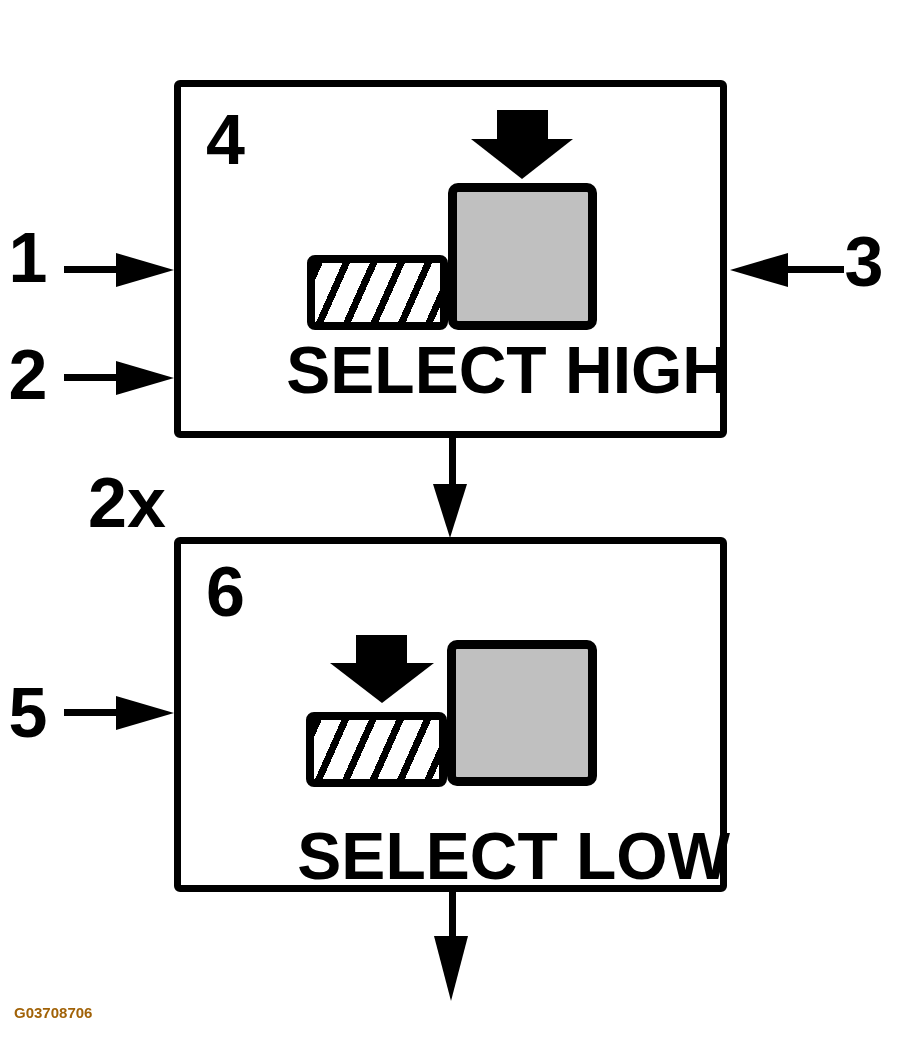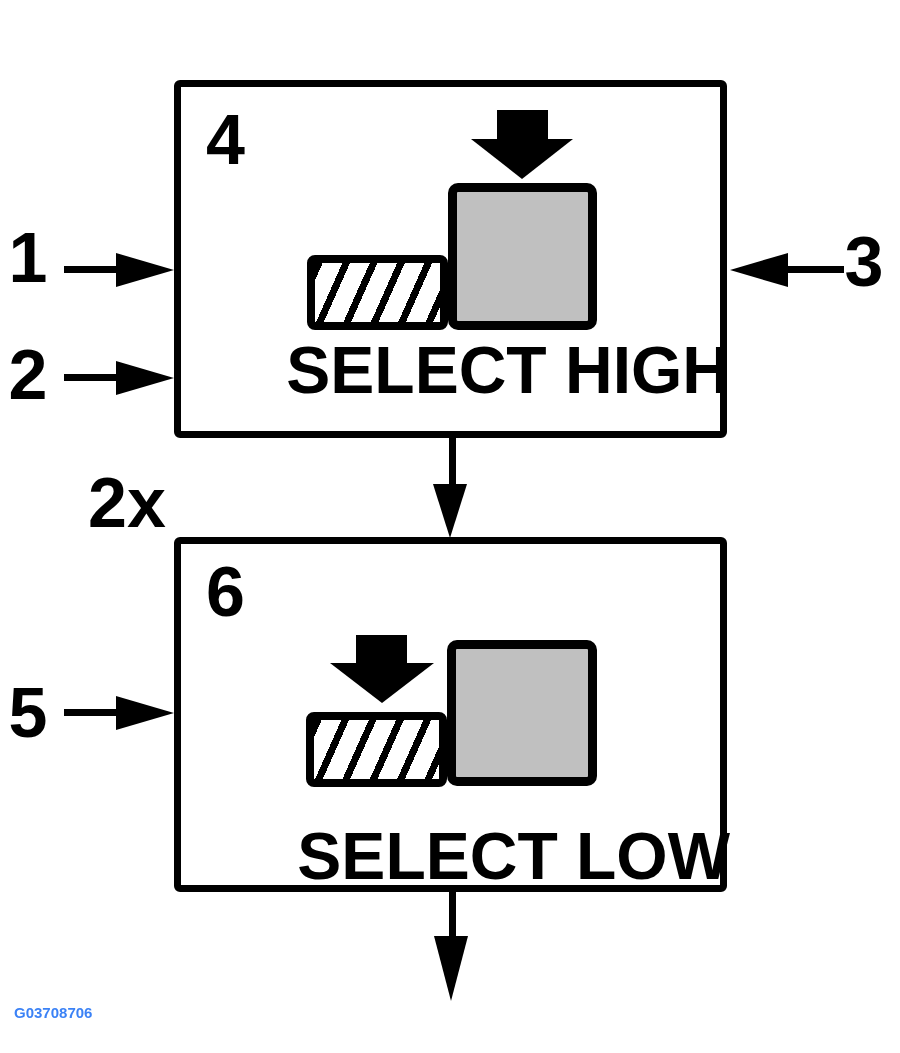--- a/index.html
+++ b/index.html
@@ -118,21 +118,21 @@
     background: repeating-linear-gradient(114deg, #000 0 7px, #ffffff 7px 25px);
   }
   #hatch-high { left: 307px; top: 255px; width: 141px; height: 75px; }
   #hatch-low  { left: 306px; top: 712px; width: 141px; height: 75px; }
 
   
   #figure-id {
     left: 14px; top: 1004px;
     font-size: 15px;
     font-weight: bold;
-    color: #3b82f6;
+    color: #a16207;
     line-height: 17px;
   }
 </style>
 </head>
 <body>
 
 <div id="canvas">
 
   <div class="abs big-label" id="label-2x">2x</div>
 

